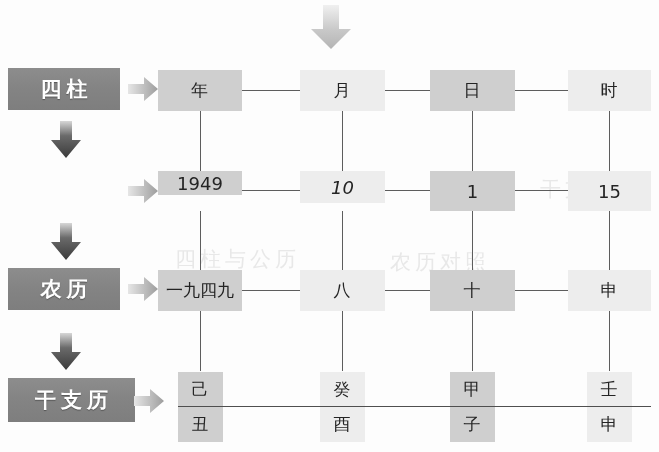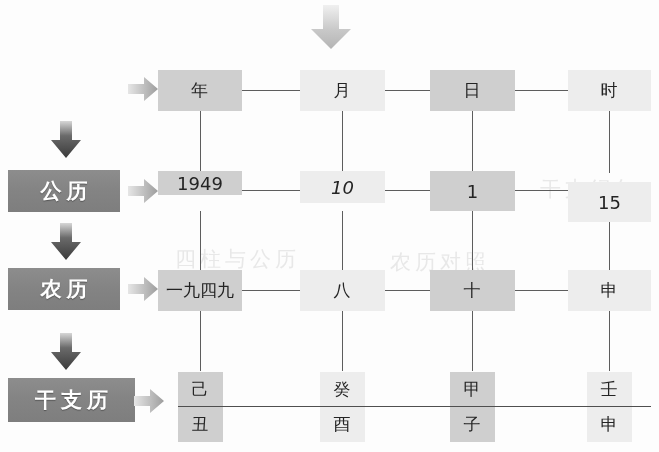--- a/index.html
+++ b/index.html
@@ -108,20 +108,23 @@
         <linearGradient id="gBig" x1="0" y1="0" x2="0" y2="1">
           <stop offset="0%" stop-color="#f0f0f0"></stop>
           <stop offset="55%" stop-color="#c9c9c9"></stop>
           <stop offset="100%" stop-color="#b4b4b4"></stop>
         </linearGradient>
       </defs>
       <path d="M16,2 L32,2 L32,26 L44,26 L24,46 L4,26 L16,26 Z" fill="url(#gBig)"></path>
     </svg>
   </div>
 
+  <div class="row-label" style="left:8px; top:68px; width:112px; height:42px;">
+    <span>四柱</span>
+  </div>
   <div class="arrow-right" style="left:128px; top:76px;">
     <svg width="30" height="26" viewBox="0 0 30 26">
       <defs>
         <linearGradient id="gR1" x1="0" y1="0" x2="1" y2="0">
           <stop offset="0%" stop-color="#e6e6e6"></stop>
           <stop offset="100%" stop-color="#9d9d9d"></stop>
         </linearGradient>
       </defs>
       <path d="M0,8 L16,8 L16,1 L30,13 L16,25 L16,18 L0,18 Z" fill="url(#gR1)"></path>
     </svg>
@@ -155,43 +158,40 @@
         <linearGradient id="gD1" x1="0" y1="0" x2="0" y2="1">
           <stop offset="0%" stop-color="#d7d7d7"></stop>
           <stop offset="40%" stop-color="#6a6a6a"></stop>
           <stop offset="100%" stop-color="#3a3a3a"></stop>
         </linearGradient>
       </defs>
       <path d="M12,1 L24,1 L24,20 L33,20 L18,38 L3,20 L12,20 Z" fill="url(#gD1)"></path>
     </svg>
   </div>
 
-  <div class="row-label" style="left:8px; top:170px; width:112px; height:42px;">
-    <span>公历</span>
-  </div>
   <div class="arrow-right" style="left:128px; top:178px;">
     <svg width="30" height="26" viewBox="0 0 30 26">
       <path d="M0,8 L16,8 L16,1 L30,13 L16,25 L16,18 L0,18 Z" fill="url(#gR1)"></path>
     </svg>
   </div>
 
   <div class="hline" style="left:242px; top:190px; width:58px;"></div>
   <div class="hline" style="left:385px; top:190px; width:45px;"></div>
   <div class="hline" style="left:515px; top:190px; width:53px;"></div>
 
   <div class="cell shade-dark num" style="left:158px; top:171px; width:84px; height:24px;">
     <span>1949</span>
   </div>
   <div class="cell shade-light num" style="left:300px; top:171px; width:85px; height:32px;font-style:italic;">
     <span>10</span>
   </div>
   <div class="cell shade-dark num" style="left:430px; top:171px; width:85px; height:40px;">
     <span>1</span>
   </div>
-  <div class="cell shade-light num" style="left:568px; top:171px; width:83px; height:40px;margin-top:11px;">
+  <div class="cell shade-light num" style="left:568px; top:171px; width:83px; height:40px;">
     <span>15</span>
   </div>
 
   <div class="vline" style="left:200px; top:211px; height:62px;"></div>
   <div class="vline" style="left:342px; top:211px; height:62px;"></div>
   <div class="vline" style="left:472px; top:211px; height:62px;"></div>
   <div class="vline" style="left:609px; top:211px; height:62px;"></div>
 
   <div class="arrow-down-dark" style="left:48px; top:222px;">
     <svg width="36" height="40" viewBox="0 0 36 40">

